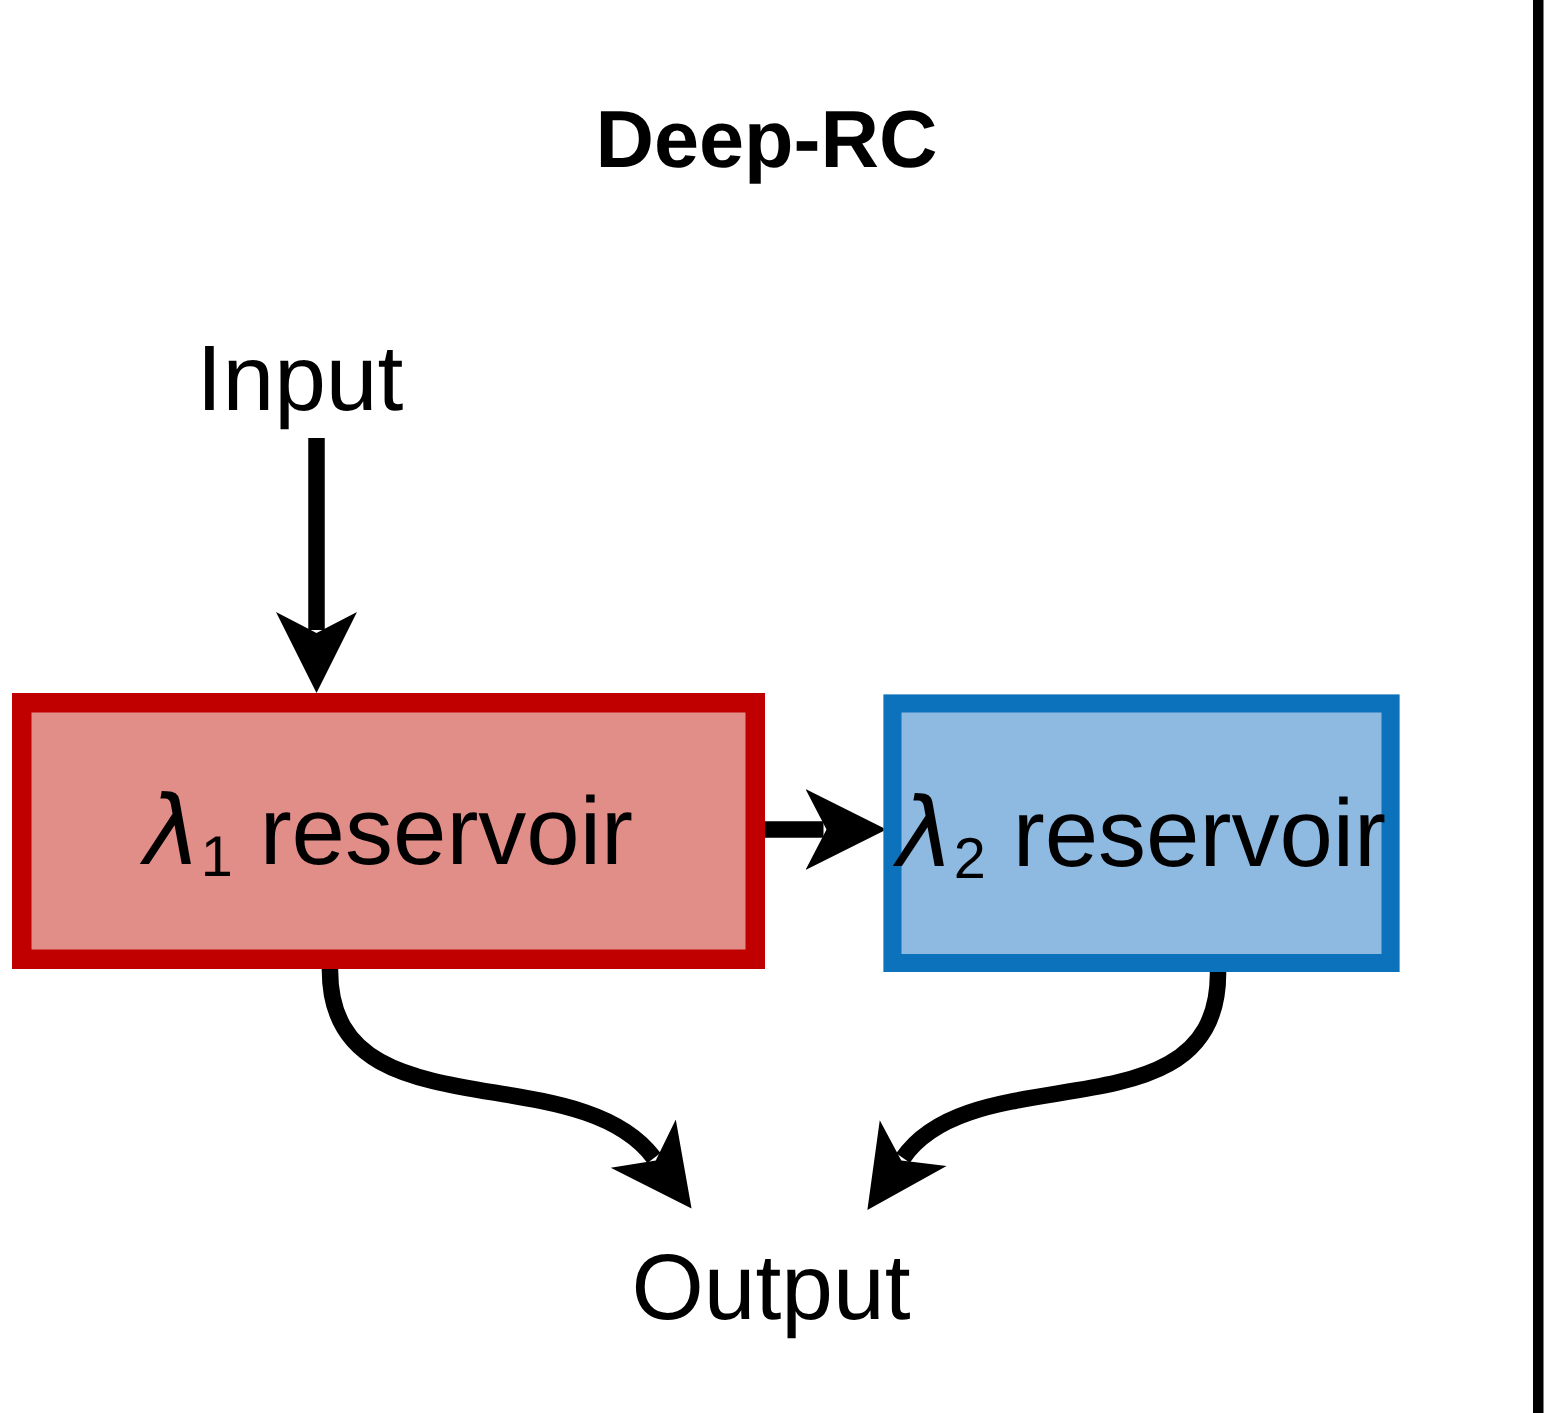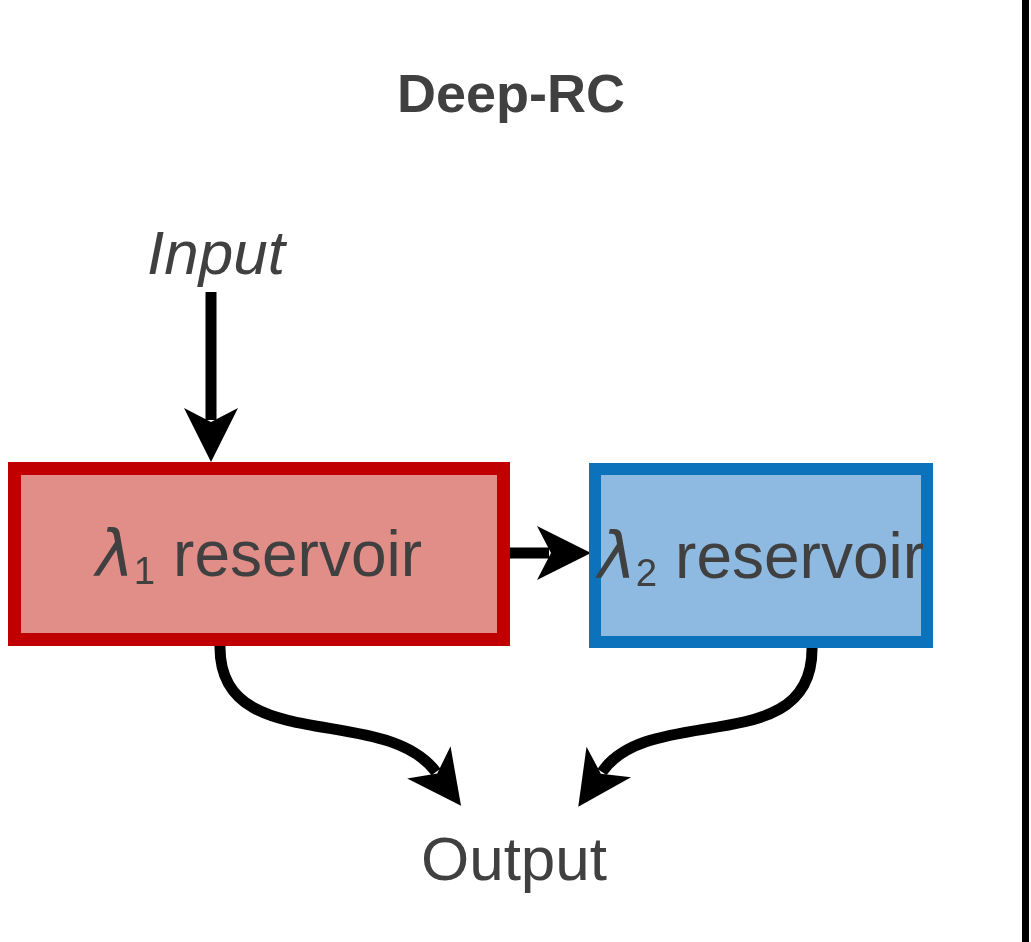--- a/index.html
+++ b/index.html
@@ -7,21 +7,21 @@
     padding: 0;
     background: #ffffff;
   }
   .canvas {
     position: relative;
     width: 1031px;
     height: 942px;
     background: #ffffff;
     overflow: hidden;
     font-family: "Liberation Sans", sans-serif;
-    color: #404040;
+    color: #000000;
   }
   .frame-right {
     position: absolute;
     left: 1022px;
     top: 0;
     width: 7px;
     height: 942px;
     background: #000000;
   }
   .title {
@@ -35,24 +35,23 @@
     line-height: 1.1;
   }
   .flow-label {
     position: absolute;
     font-size: 62px;
     line-height: 1.05;
     text-align: center;
     white-space: nowrap;
   }
   .input-label {
-    left: 96px;
+    left: 80px;
     top: 220px;
     width: 240px;
-    font-style: italic;
   }
   .output-label {
     left: 394px;
     top: 826px;
     width: 240px;
   }
   .arrows {
     position: absolute;
     left: 0;
     top: 0;

